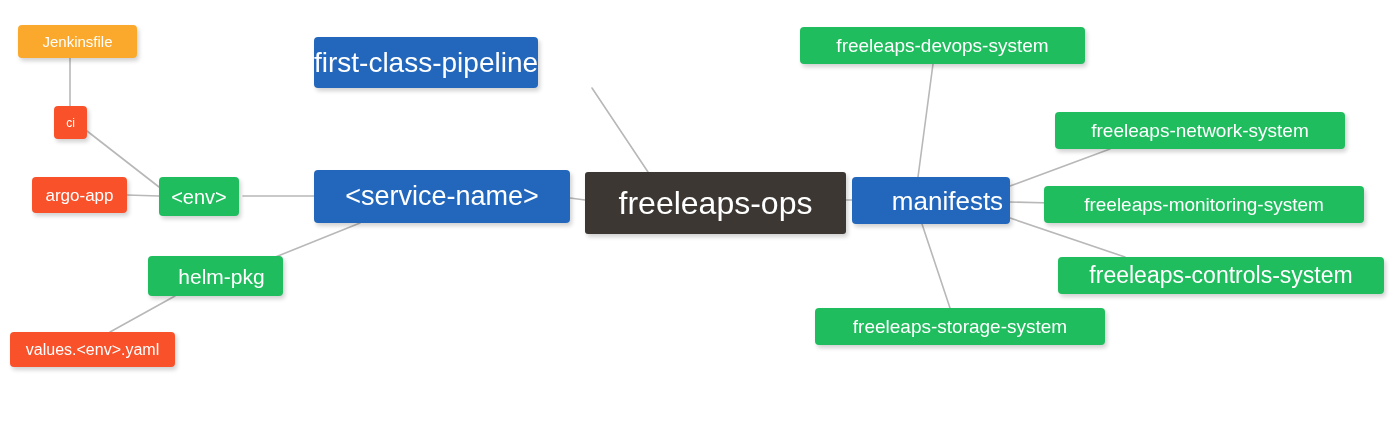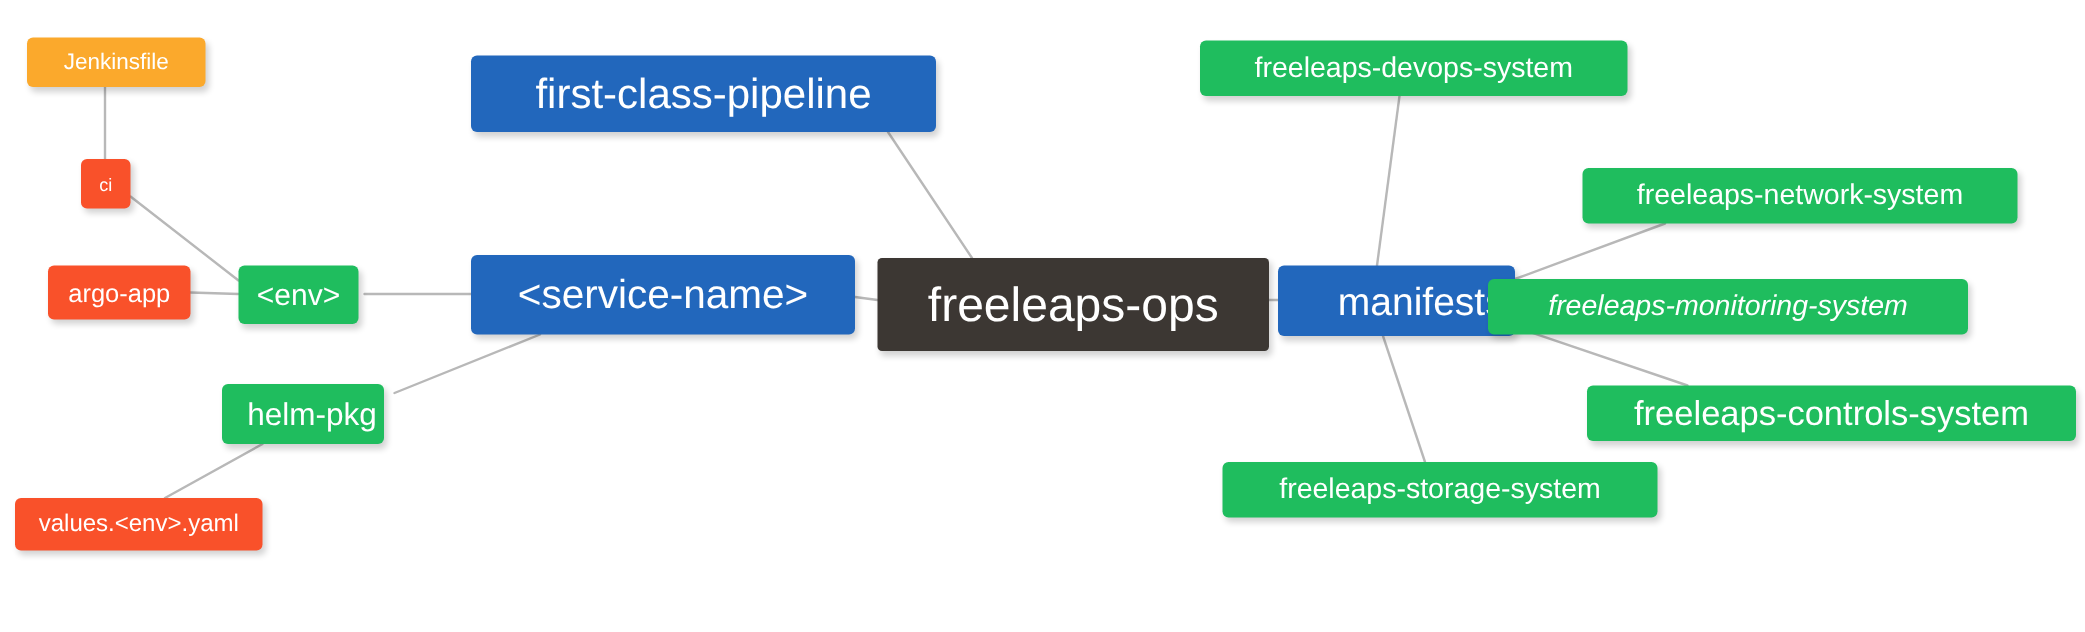--- a/index.html
+++ b/index.html
@@ -76,45 +76,45 @@
       </div>
       <div class="node n-red" style="left: 54px; top: 106px; width: 33px; height: 33px; font-size: 12px;">
         <span class="node-label">ci</span>
       </div>
       <div class="node n-red" style="left: 32px; top: 177px; width: 95px; height: 36px; font-size: 17px; text-align: center;">
         <span class="node-label">argo-app</span>
       </div>
       <div class="node n-green" style="left: 159px; top: 177px; width: 80px; height: 39px; font-size: 20px;">
         <span class="node-label">&lt;env&gt;</span>
       </div>
-      <div class="node n-green" style="left: 148px; top: 256px; width: 108px; height: 40px; font-size: 21px; padding-left: 12px;">
+      <div class="node n-green" style="left: 148px; top: 256px; width: 135px; height: 40px; font-size: 21px; padding-left: 12px;">
         <span class="node-label">helm-pkg</span>
       </div>
       <div class="node n-red" style="left: 10px; top: 332px; width: 165px; height: 35px; font-size: 16px;">
         <span class="node-label">values.&lt;env&gt;.yaml</span>
       </div>
-      <div class="node n-blue" style="left: 314px; top: 37px; width: 310px; height: 51px; font-size: 28px; text-align: center;">
+      <div class="node n-blue" style="left: 314px; top: 37px; width: 224px; height: 51px; font-size: 28px; text-align: center;">
         <span class="node-label">first-class-pipeline</span>
       </div>
       <div class="node n-blue" style="left: 314px; top: 170px; width: 256px; height: 53px; font-size: 27px;">
         <span class="node-label">&lt;service-name&gt;</span>
       </div>
       <div class="node n-root" style="left: 585px; top: 172px; width: 261px; height: 62px; font-size: 32px;">
         <span class="node-label">freeleaps-ops</span>
       </div>
       <div class="node n-blue" style="left: 852px; top: 177px; width: 158px; height: 47px; font-size: 26px; padding-left: 33px;">
         <span class="node-label">manifests</span>
       </div>
       <div class="node n-green" style="left: 800px; top: 27px; width: 285px; height: 37px; font-size: 19px;">
         <span class="node-label">freeleaps-devops-system</span>
       </div>
       <div class="node n-green" style="left: 1055px; top: 112px; width: 290px; height: 37px; font-size: 19px;">
         <span class="node-label">freeleaps-network-system</span>
       </div>
-      <div class="node n-green" style="left: 992px; top: 186px; width: 320px; height: 37px; font-size: 19px; font-style: italic;">
+      <div class="node n-green" style="left: 1044px; top: 186px; width: 320px; height: 37px; font-size: 19px;">
         <span class="node-label">freeleaps-monitoring-system</span>
       </div>
       <div class="node n-green" style="left: 1058px; top: 257px; width: 326px; height: 37px; font-size: 23px;">
         <span class="node-label">freeleaps-controls-system</span>
       </div>
       <div class="node n-green" style="left: 815px; top: 308px; width: 290px; height: 37px; font-size: 19px;">
         <span class="node-label">freeleaps-storage-system</span>
       </div>
     </div>
 </div>

